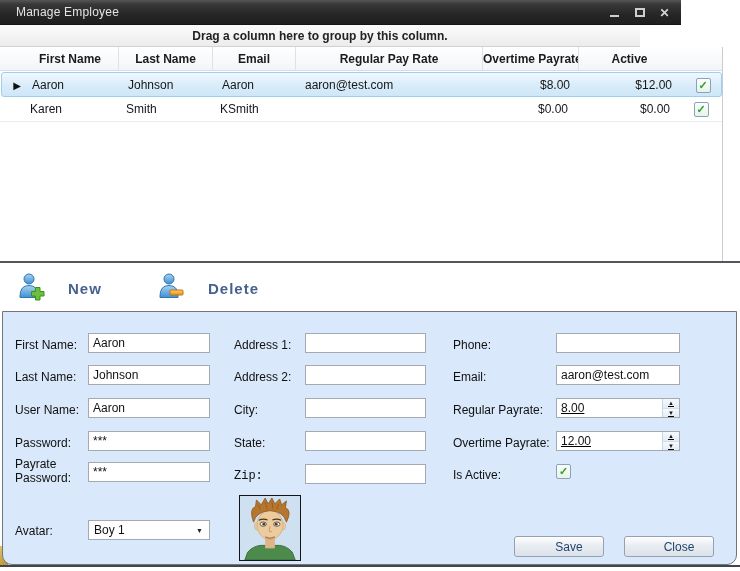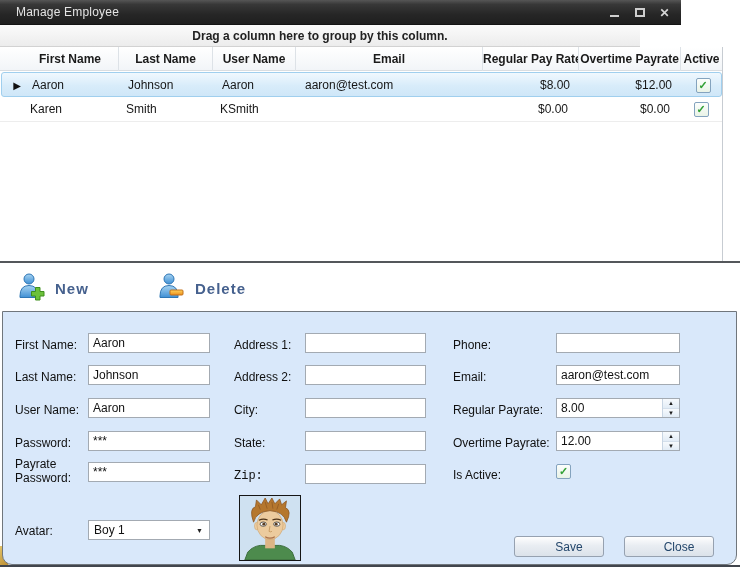--- a/index.html
+++ b/index.html
@@ -80,21 +80,21 @@
     width:15px; height:15px; border:1px solid #84a3be; border-radius:2px;
     background:linear-gradient(#fcfefc, #e9f3e7);
     display:flex; align-items:center; justify-content:center;
   }
   .checkbox .mark { color:#33a136; font-size:11px; font-weight:bold; line-height:1; }
 
   
   .toolbar { left:0; top:263px; width:740px; height:48px; background:#ffffff; }
   .toolbtn {
     position:absolute; top:9px; height:32px;
-    display:flex; align-items:center; gap:10px; cursor:default;
+    display:flex; align-items:center; gap:23px; cursor:default;
   }
   .toolbtn .tlabel {
     font-size:15px; font-weight:bold; letter-spacing:1px; color:#46618e;
   }
 
   
   .panel {
     left:2px; top:311px; width:735px; height:254px;
     background:#d9e8fa;
     border:1px solid #70767c;
@@ -109,21 +109,21 @@
   }
 
   .flabel { position:absolute; font-size:12px; color:#101010; line-height:14px; }
   .tbox {
     position:absolute; height:20px; border:1px solid #a3aab2; background:#ffffff;
     font-family:"Liberation Sans", sans-serif; font-size:12px; color:#111;
     padding:0 4px; outline:none;
   }
   .spinwrap {
     position:absolute; height:20px; width:124px; border:1px solid #a3aab2;
-    background:#ffffff; display:flex;
+    background:#ffffff; display:flex;text-decoration:underline;
   }
   .spinwrap input {
     border:none; outline:none; flex:1; width:100px;
     font-family:"Liberation Sans", sans-serif; font-size:12px; color:#111; padding:0 4px;
   }
   .spincol { width:17px; border-left:1px solid #c8d5e3; display:flex; flex-direction:column; }
   .spinbtn {
     flex:1; display:flex; align-items:center; justify-content:center;
     background:linear-gradient(#f7fafd,#e2ecf6); font-size:6px; color:#1c1c1c; cursor:default;
   }
@@ -168,21 +168,20 @@
 
 <div class="abs groupbar">
   <span>Drag a column here to group by this column.</span>
 </div>
 
 <div class="abs grid">
   <div class="gridrow ghead">
     <div class="hcell first"></div>
     <div class="hcell first">First Name</div>
     <div class="hcell">Last Name</div>
-    <div class="hcell">User Name</div>
     <div class="hcell">Email</div>
     <div class="hcell">Regular Pay Rate</div>
     <div class="hcell">Overtime Payrate</div>
     <div class="hcell">Active</div>
   </div>
 
   <div class="gridrow drow row-selected" style="margin:1px 0 0 1px; width:721px;">
     <div class="cell row-indicator">▶</div>
     <div class="cell">Aaron</div>
     <div class="cell">Johnson</div>

